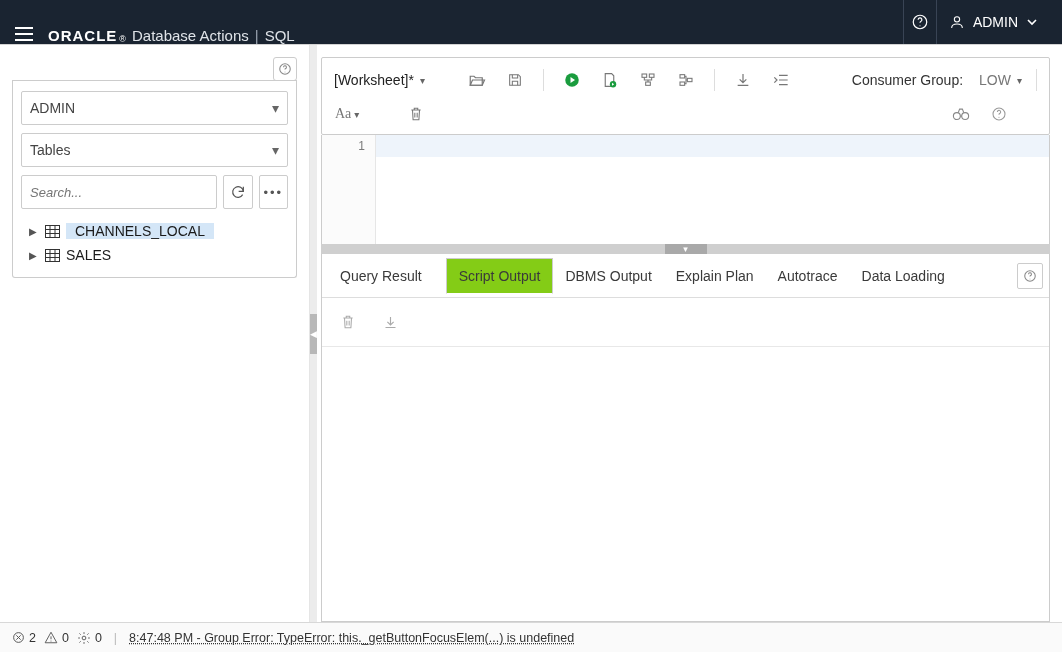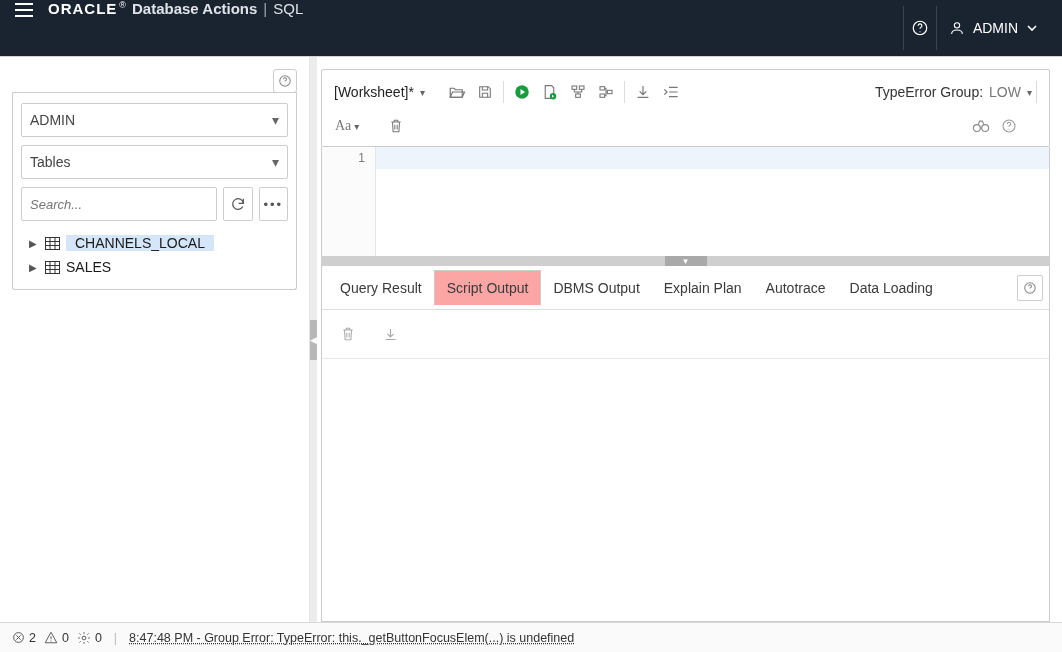--- a/index.html
+++ b/index.html
@@ -12,33 +12,33 @@
       height: 652px;
       overflow: hidden;
       display: flex;
       flex-direction: column;
     }
 
     
     .top-header {
       background: #1a2431;
       color: #fff;
-      height: 56px;
+      height: 44px;
       display: flex;
-      align-items: flex-start;
+      align-items: flex-end;
       padding: 0 10px 0 14px;
       flex: 0 0 auto;
     }
     .hamburger-icon {
       width: 20px; height: 20px; display:flex; align-items:center; justify-content:center;
       cursor:pointer; margin-right:14px;
     }
     .brand-logo { font-weight:700; letter-spacing:1px; font-size:15px; margin-right:2px; color:#fff; }
     .brand-tm { font-size:9px; vertical-align:top; margin-right:6px; }
-    .brand-sub { font-size:15px; font-weight:700; color:#dfe3e8; }
+    .brand-sub { font-size:15px; font-weight:400; color:#dfe3e8; }
     .brand-sep { margin:0 6px; color:#9aa4b1; font-size:15px; }
     .brand-page { font-size:15px; color:#dfe3e8; }
 
     .header-spacer { flex:1; }
     .header-right { display:flex; align-items:center; height:100%; }
     .header-help {
       width:34px; height:44px; display:flex; align-items:center; justify-content:center;
       border-left:1px solid #394455; border-right:1px solid #394455; cursor:pointer;
     }
     .header-user {
@@ -95,21 +95,21 @@
     
     .split-handle { width:7px; background:#ececec; position:relative; cursor:ew-resize; }
     .split-handle .nub {
       position:absolute; top:50%; left:0; transform:translateY(-50%);
       width:7px; height:40px; background:#b8b8b8; display:flex; align-items:center; justify-content:center;
       color:#fff; font-size:9px;
     }
 
     .editor-col { flex:1; display:flex; flex-direction:column; min-width:0; padding:12px 12px 0 4px;}
     .toolbar-box { border:1px solid #ccc; border-radius:2px; padding:6px 8px 4px 8px;}
-    .toolbar-row { display:flex; align-items:center; gap:0; min-height:32px;}
+    .toolbar-row { display:flex; align-items:center; gap:10px; min-height:32px;}
     .toolbar-row + .toolbar-row { margin-top:2px;}
     .tb-label { display:flex; align-items:center; gap:6px; padding:0 4px; font-size:14px; color:#222;}
     .tb-caret { color:#666; font-size:10px;}
     .tb-btn {
       width:28px;height:28px; display:flex;align-items:center;justify-content:center;
       cursor:pointer; color:#555; border-radius:2px;
     }
     .tb-btn.green { color:#1a9c3e;}
     .tb-sep { width:1px; height:22px; background:#ddd; margin:0 4px;}
     .tb-spacer { flex:1; }
@@ -125,21 +125,21 @@
     .editor-fill { flex:1; display:flex;}
     .editor-fill .gutter { background:#fbfbfb;}
     .editor-fill .code-area { background:#fff;}
 
     .hsplit { height:10px; background:#cfcfcf; position:relative; cursor:ns-resize; margin-top:-1px;}
     .hsplit .nub { position:absolute; left:50%; top:0; transform:translateX(-50%); width:42px; height:10px; background:#a9a9a9; display:flex;align-items:center;justify-content:center; color:#fff; font-size:9px;}
 
     .results-box { border:1px solid #ccc; border-top:none; flex:1; display:flex; flex-direction:column; min-height:0;}
     .rtabs { display:flex; align-items:center; border-bottom:1px solid #ddd; padding:4px 6px;}
     .rtab { padding:9px 12px; font-size:14px; cursor:pointer; color:#3a3a3a; }
-    .rtab.active { border:1px solid #ccc; border-bottom-color:#fff; margin-bottom:-1px; background:#fca5a5;}
+    .rtab.active { border:1px solid #ccc; border-bottom-color:#fff; margin-bottom:-1px; background:#84cc16;margin-left:12px;}
     .rtab-help { margin-left:auto; width:26px;height:26px;border:1px solid #ccc;border-radius:2px;display:flex;align-items:center;justify-content:center;cursor:pointer;color:#888;}
 
     .results-toolbar { display:flex; align-items:center; gap:14px; padding:10px 12px; border-bottom:1px solid #e8e8e8;}
     .results-toolbar .tb-btn { color:#999;}
 
     
     .status-bar {
       height:30px; flex:0 0 auto; display:flex; align-items:center;
       border-top:1px solid #d8d8d8; padding:0 12px; gap:8px; font-size:12.5px; color:#333; background:#fafafa;
     }
@@ -308,21 +308,21 @@
           <svg width="16" height="16" viewBox="0 0 24 24" fill="none" stroke="#777" stroke-width="1.8">
               <path d="M12 3v12M7 11l5 5 5-5M4 20h16"></path>
             </svg>
         </div>
         <div class="tb-btn">
           <svg width="16" height="14" viewBox="0 0 24 20" fill="none" stroke="#777" stroke-width="1.8">
               <path d="M9 3h13M9 10h13M9 17h13M2 6l4 4-4 4"></path>
             </svg>
         </div>
         <div class="tb-spacer"></div>
-        <span class="cg-label">TypeError Group:</span>
+        <span class="cg-label">Consumer Group:</span>
         <div class="cg-value">
           <span>LOW</span>
           <span class="tb-caret">▾</span>
         </div>
         <div class="tb-sep"></div>
       </div>
       <div class="toolbar-row">
         <div class="tb-btn" style="width:auto;padding:0 5px;gap:3px;color:#777;">
           <span style="font-family:serif;font-size:14px;">Aa</span>
           <span class="tb-caret">▾</span>

